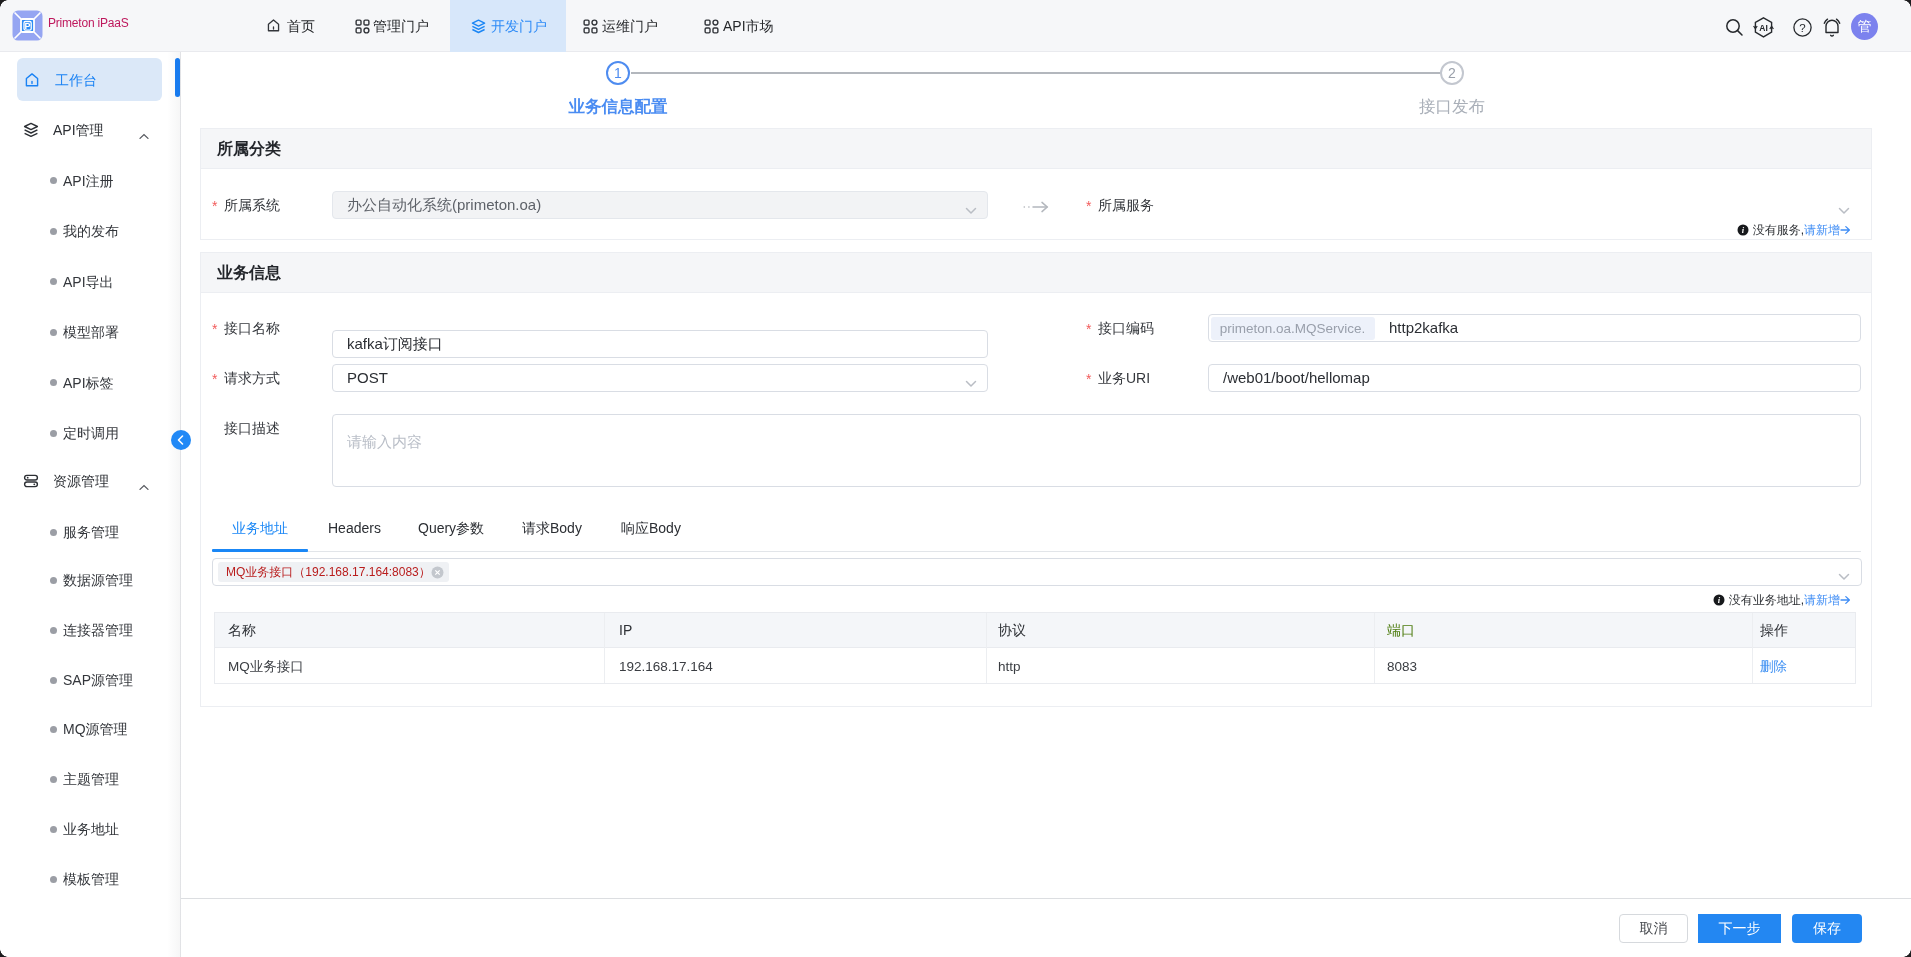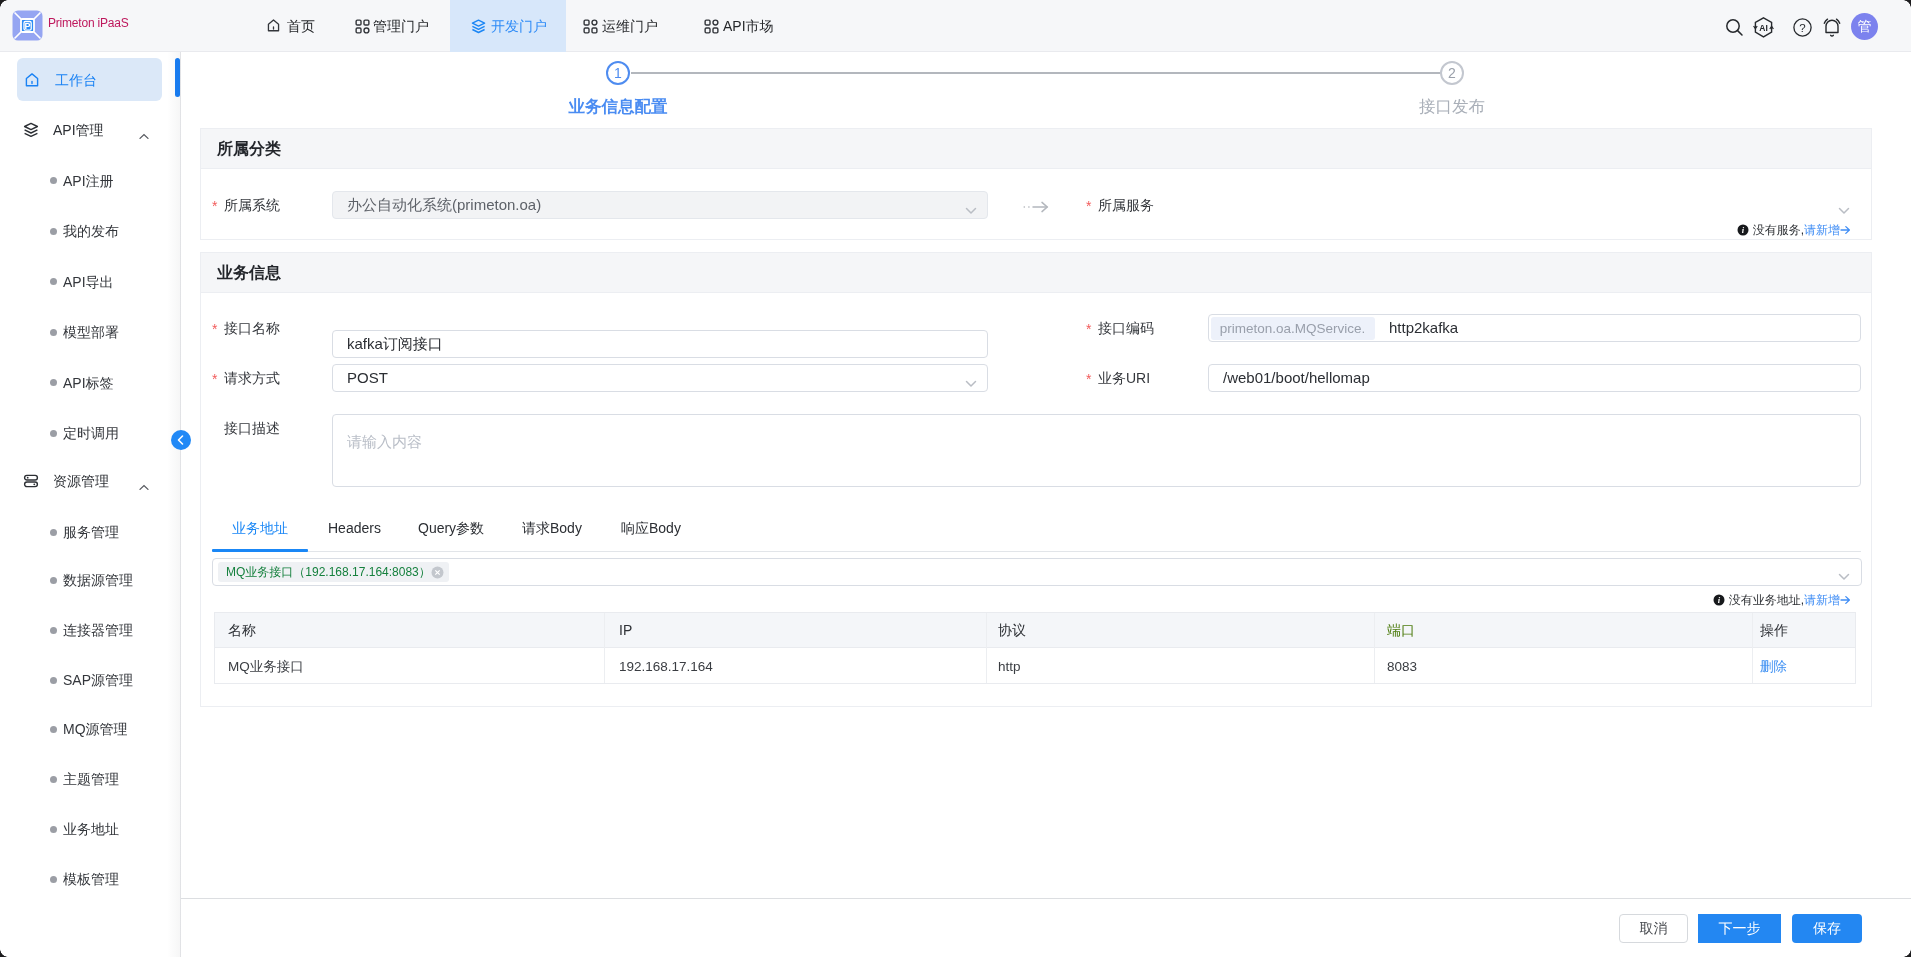--- a/index.html
+++ b/index.html
@@ -227,21 +227,21 @@
 
 <div class="ab" style="left:12px;top:298px;width:1648px;height:1px;background:#e2e5e9"></div>
 <div class="ab" style="left:11px;top:295.5px;width:96px;height:3px;background:#1a87f6;border-radius:1px"></div>
 <div class="ab" style="left:31px;top:267px;font-size:14px;color:#1a87f6">业务地址</div>
 <div class="ab" style="left:127px;top:267px;font-size:14px;color:#2b2e33">Headers</div>
 <div class="ab" style="left:217px;top:267px;font-size:14px;color:#2b2e33">Query参数</div>
 <div class="ab" style="left:321px;top:267px;font-size:14px;color:#2b2e33">请求Body</div>
 <div class="ab" style="left:420px;top:267px;font-size:14px;color:#2b2e33">响应Body</div>
 
 <div class="ab" style="left:11px;top:305px;width:1650px;height:28px;border:1px solid #d9dde4;border-radius:4px;background:#fff"></div>
-<div class="ab" style="left:17px;top:309px;width:231px;height:20px;background:#eff1f4;border-radius:3px;font-size:12px;color:#15803d;line-height:20px;padding-left:8px">MQ业务接口（192.168.17.164:8083）
+<div class="ab" style="left:17px;top:309px;width:231px;height:20px;background:#eff1f4;border-radius:3px;font-size:12px;color:#b91c1c;line-height:20px;padding-left:8px">MQ业务接口（192.168.17.164:8083）
   <svg width="13" height="13" viewBox="0 0 13 13" style="position:absolute;right:5px;top:3.5px">
         <circle cx="6.5" cy="6.5" r="6" fill="#c3c7cd"></circle>
         <path d="M4.3 4.3 L8.7 8.7 M8.7 4.3 L4.3 8.7" stroke="#fff" stroke-width="1.2"></path>
       </svg>
 </div>
 <div class="ab ic" style="left:1637px;top:314px"><svg width="12" height="8" viewBox="0 0 12 8" fill="none" stroke="#b9bdc4" stroke-width="1.5" stroke-linecap="round" stroke-linejoin="round">
         <path d="M1.5 1.5 L6 6 L10.5 1.5"></path>
       </svg></div>
 <div class="ab" id="info2" style="left:0;top:339px;width:1650px;text-align:right;font-size:12px;color:#2c2f33"><svg width="12" height="12" viewBox="0 0 12 12" style="vertical-align:-2px">
         <circle cx="6" cy="6" r="5.5" fill="#17191c"></circle>

